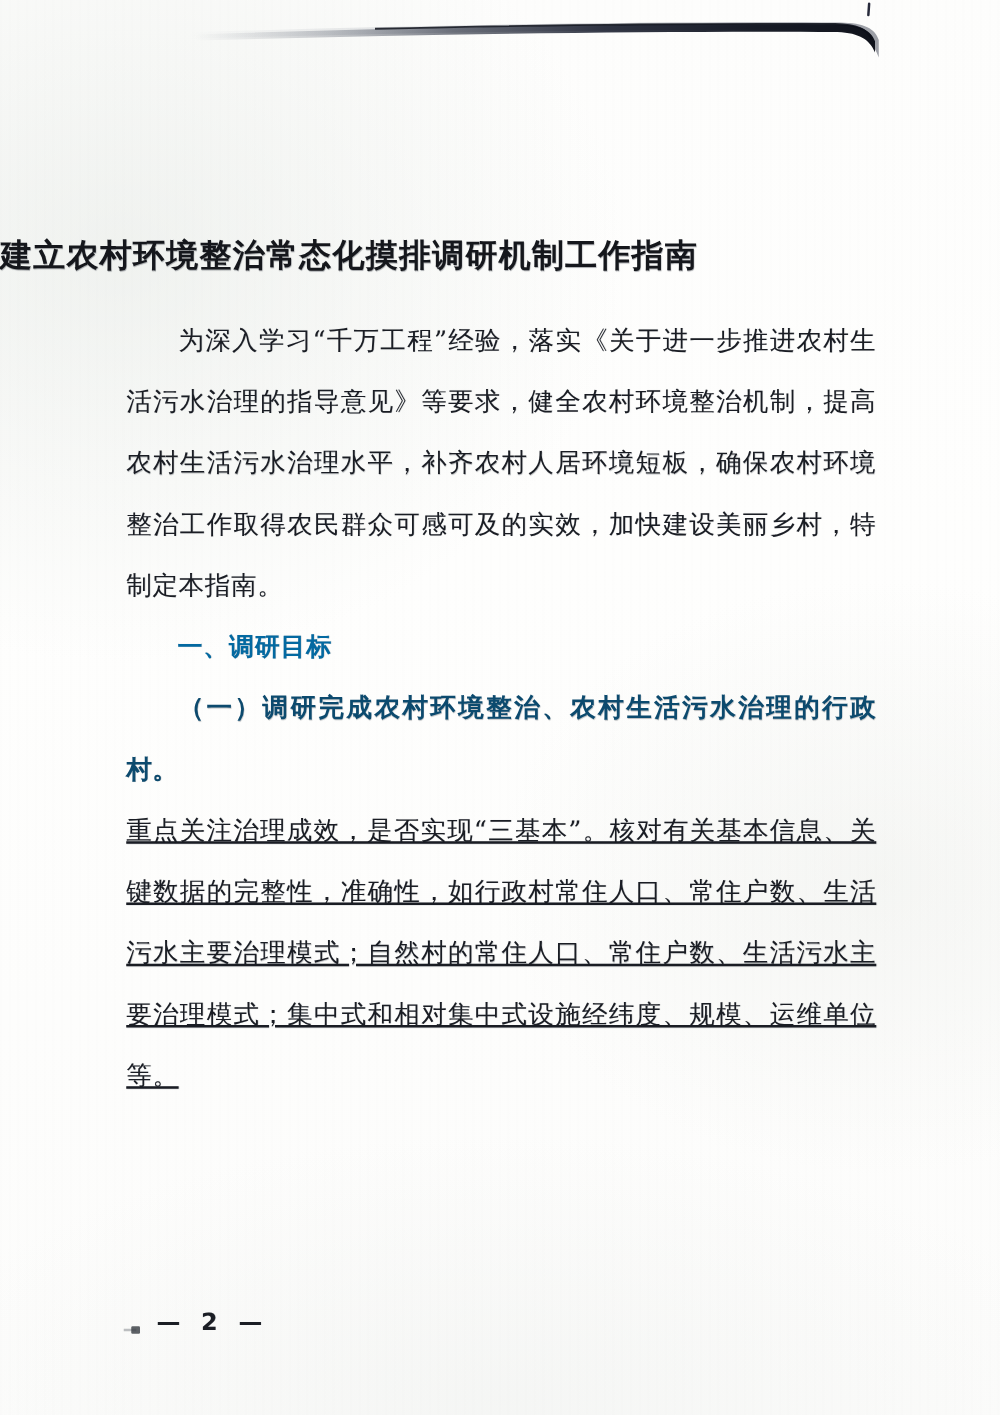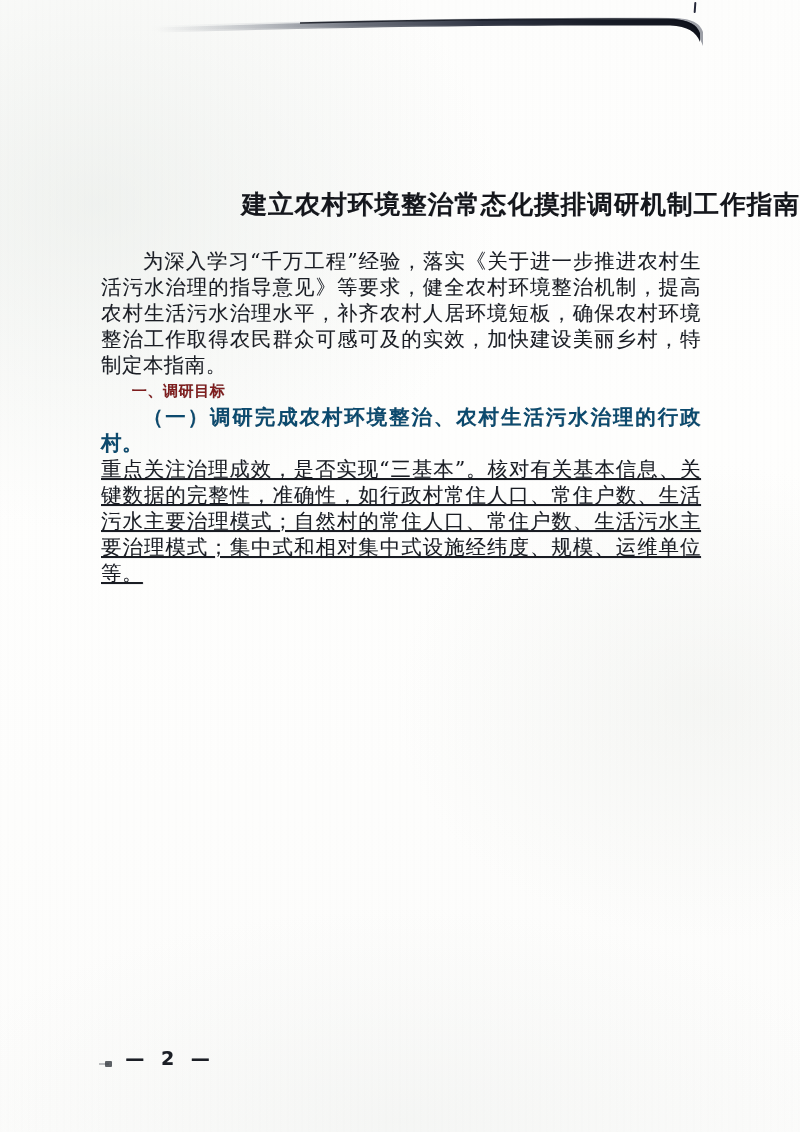--- a/index.html
+++ b/index.html
@@ -88,36 +88,36 @@
     left: 0;
     top: 0;
     width: 800px;
   }
 
   .doc-title {
     position: absolute;
     left: 0;
     top: 170px;
     width: 800px;
-    text-align: right;
+    text-align: left;
     font-family: "DejaVu Sans", "Liberation Sans", sans-serif;
     font-weight: 700;
     font-size: 25.5px;
     letter-spacing: 1.1px;
     color: #15171c;
     text-shadow: 0.4px 0.3px 0.6px rgba(40,46,56,0.38);
   }
 
   .body-text {
     position: absolute;
     left: 101px;
     top: 248px;
     width: 600px;
     font-size: 20.4px;
-    line-height: 26px;
+    line-height: 49px;
     color: #1a1d24;
     text-align: justify;
     text-justify: inter-ideograph;
     letter-spacing: 0.55px;
     text-shadow: 0.35px 0.25px 0.55px rgba(45,52,62,0.30);
   }
 
   .body-text p {
     margin: 0;
     text-indent: 2.05em;
@@ -126,23 +126,23 @@
   .body-text p.noind {
     text-indent: 0;
     text-decoration: underline;
   }
 
   .sec-head {
     margin: 0;
     text-indent: 2.05em;
     font-family: "DejaVu Sans", "Liberation Sans", sans-serif;
     font-weight: 700;
-    font-size: 15px;
+    font-size: 20px;
     letter-spacing: 0.6px;
-    color: #7f1d1d;
+    color: #0369a1;
   }
 
   .sub-head {
     margin: 0;
     text-indent: 2.05em;
     font-weight: 700;
     letter-spacing: 0.5px;
     color: #0c4a6e;
   }
 

